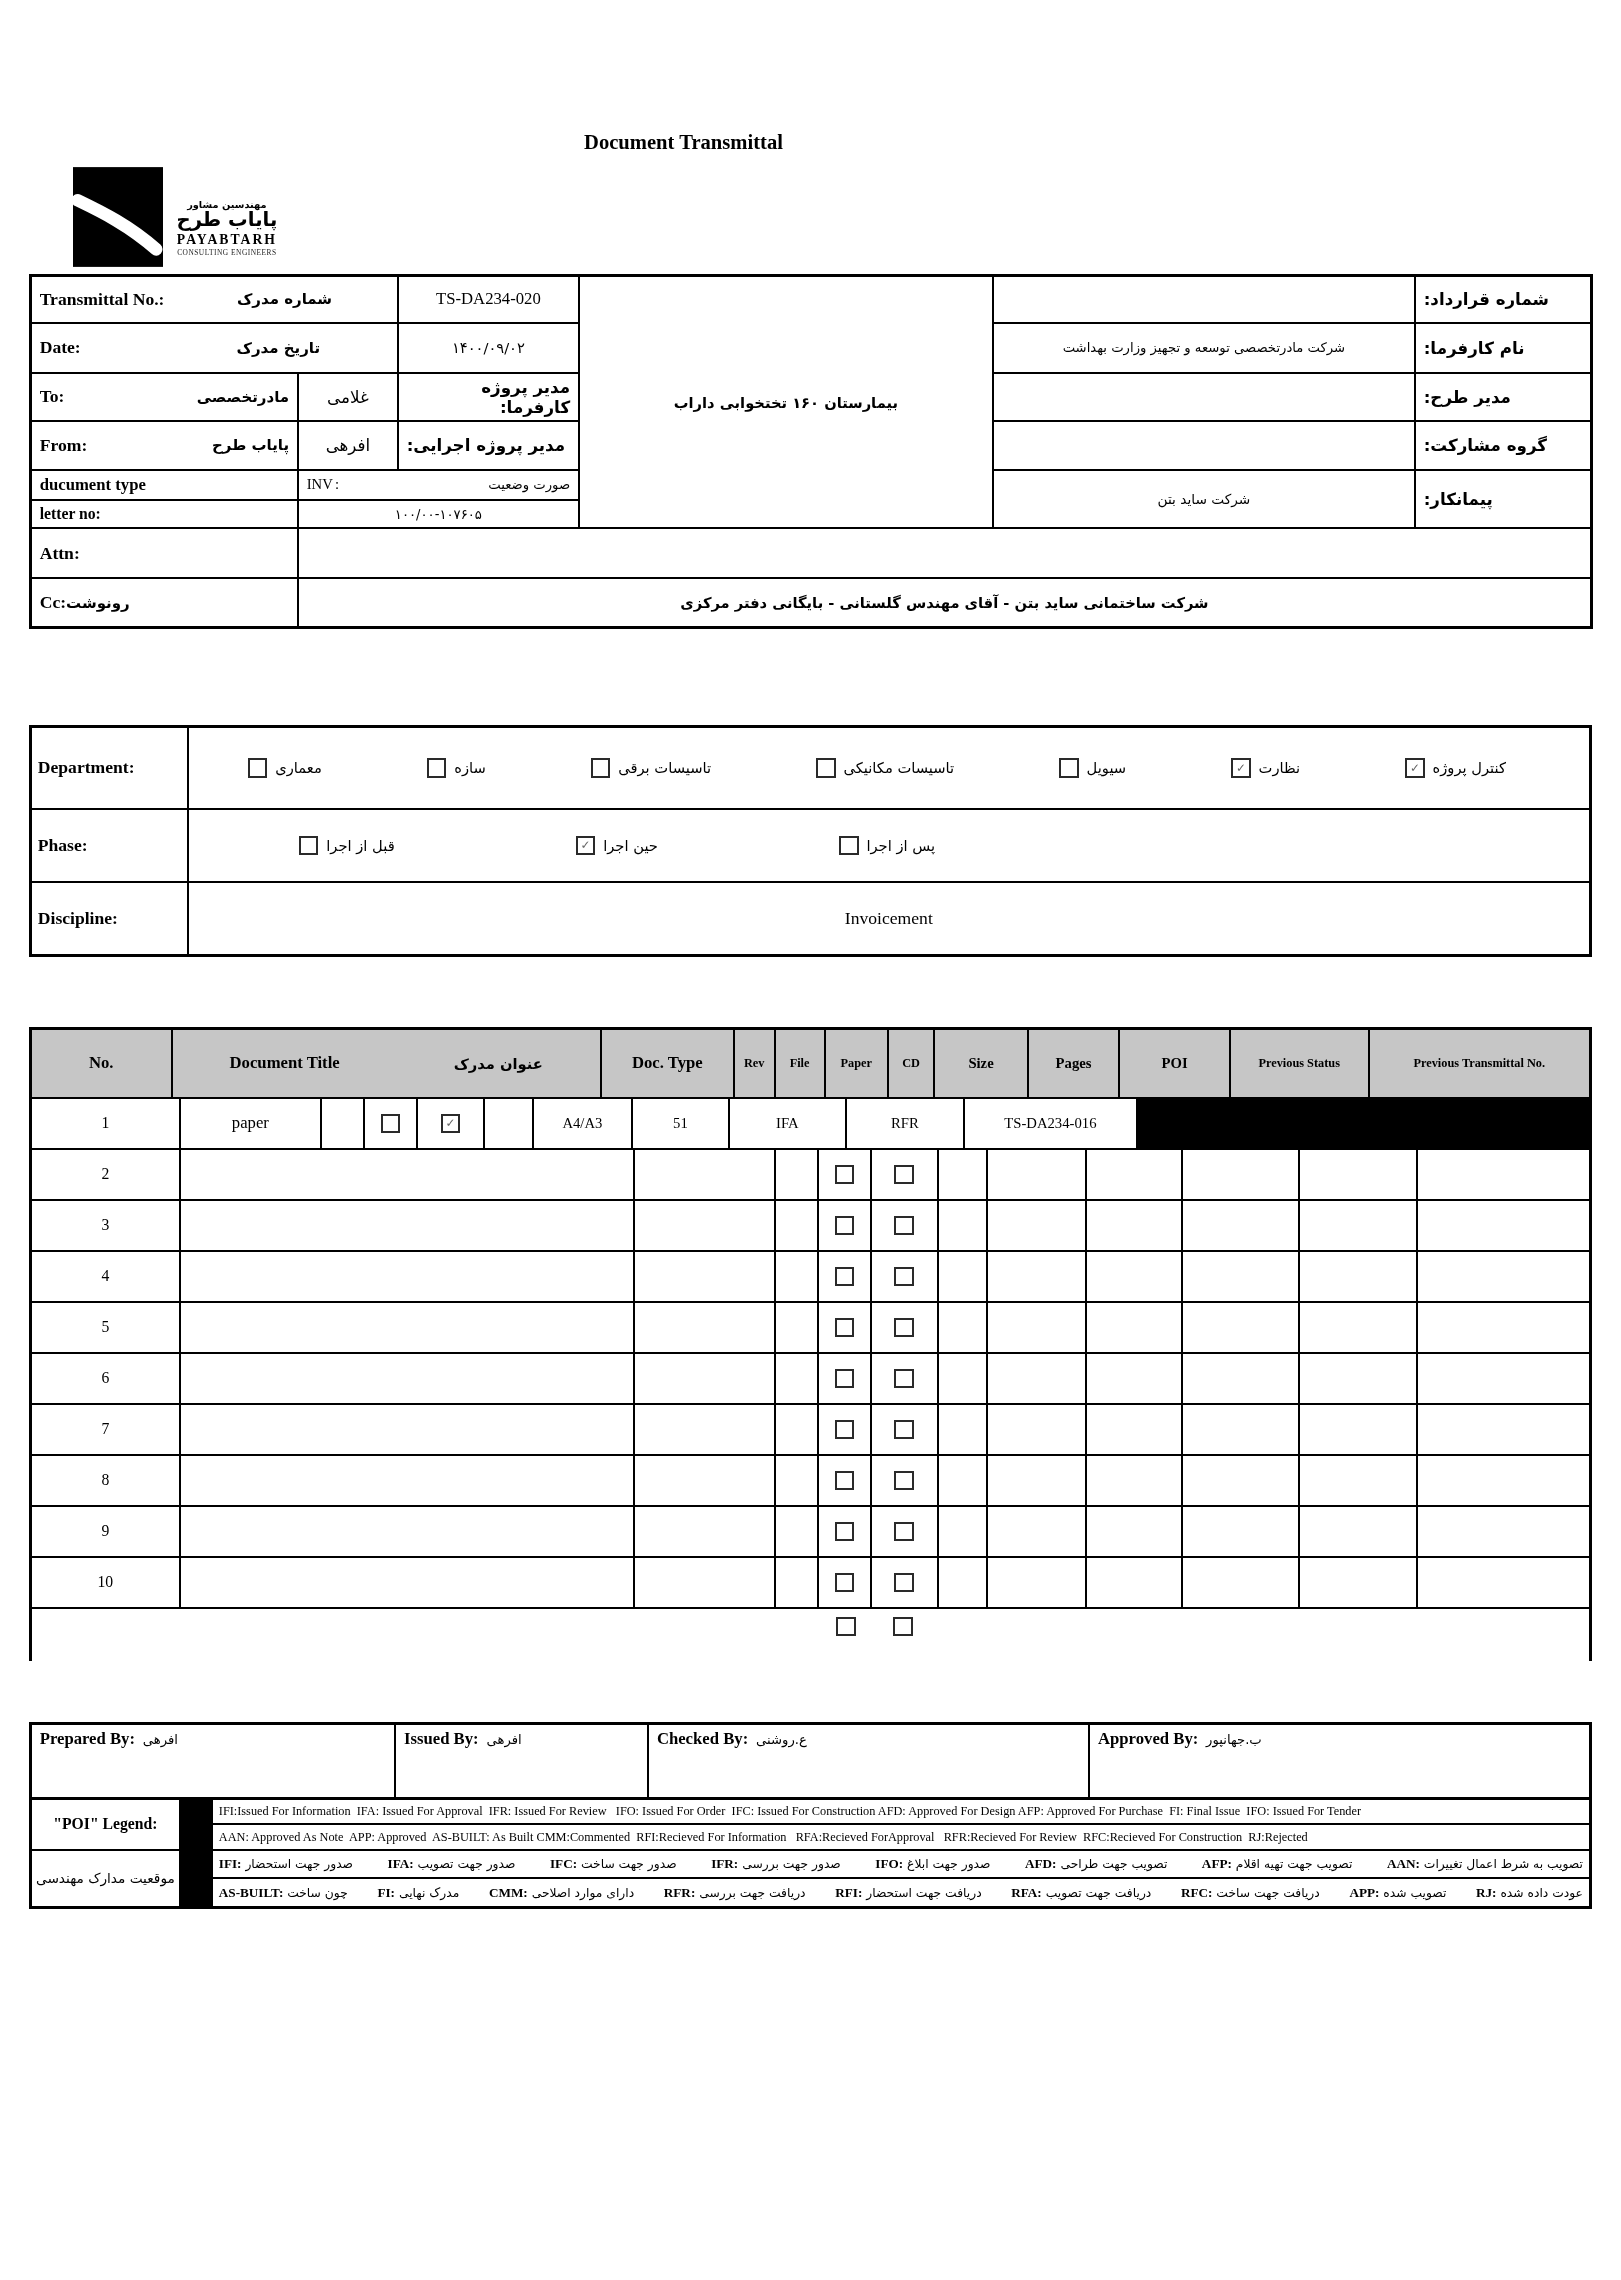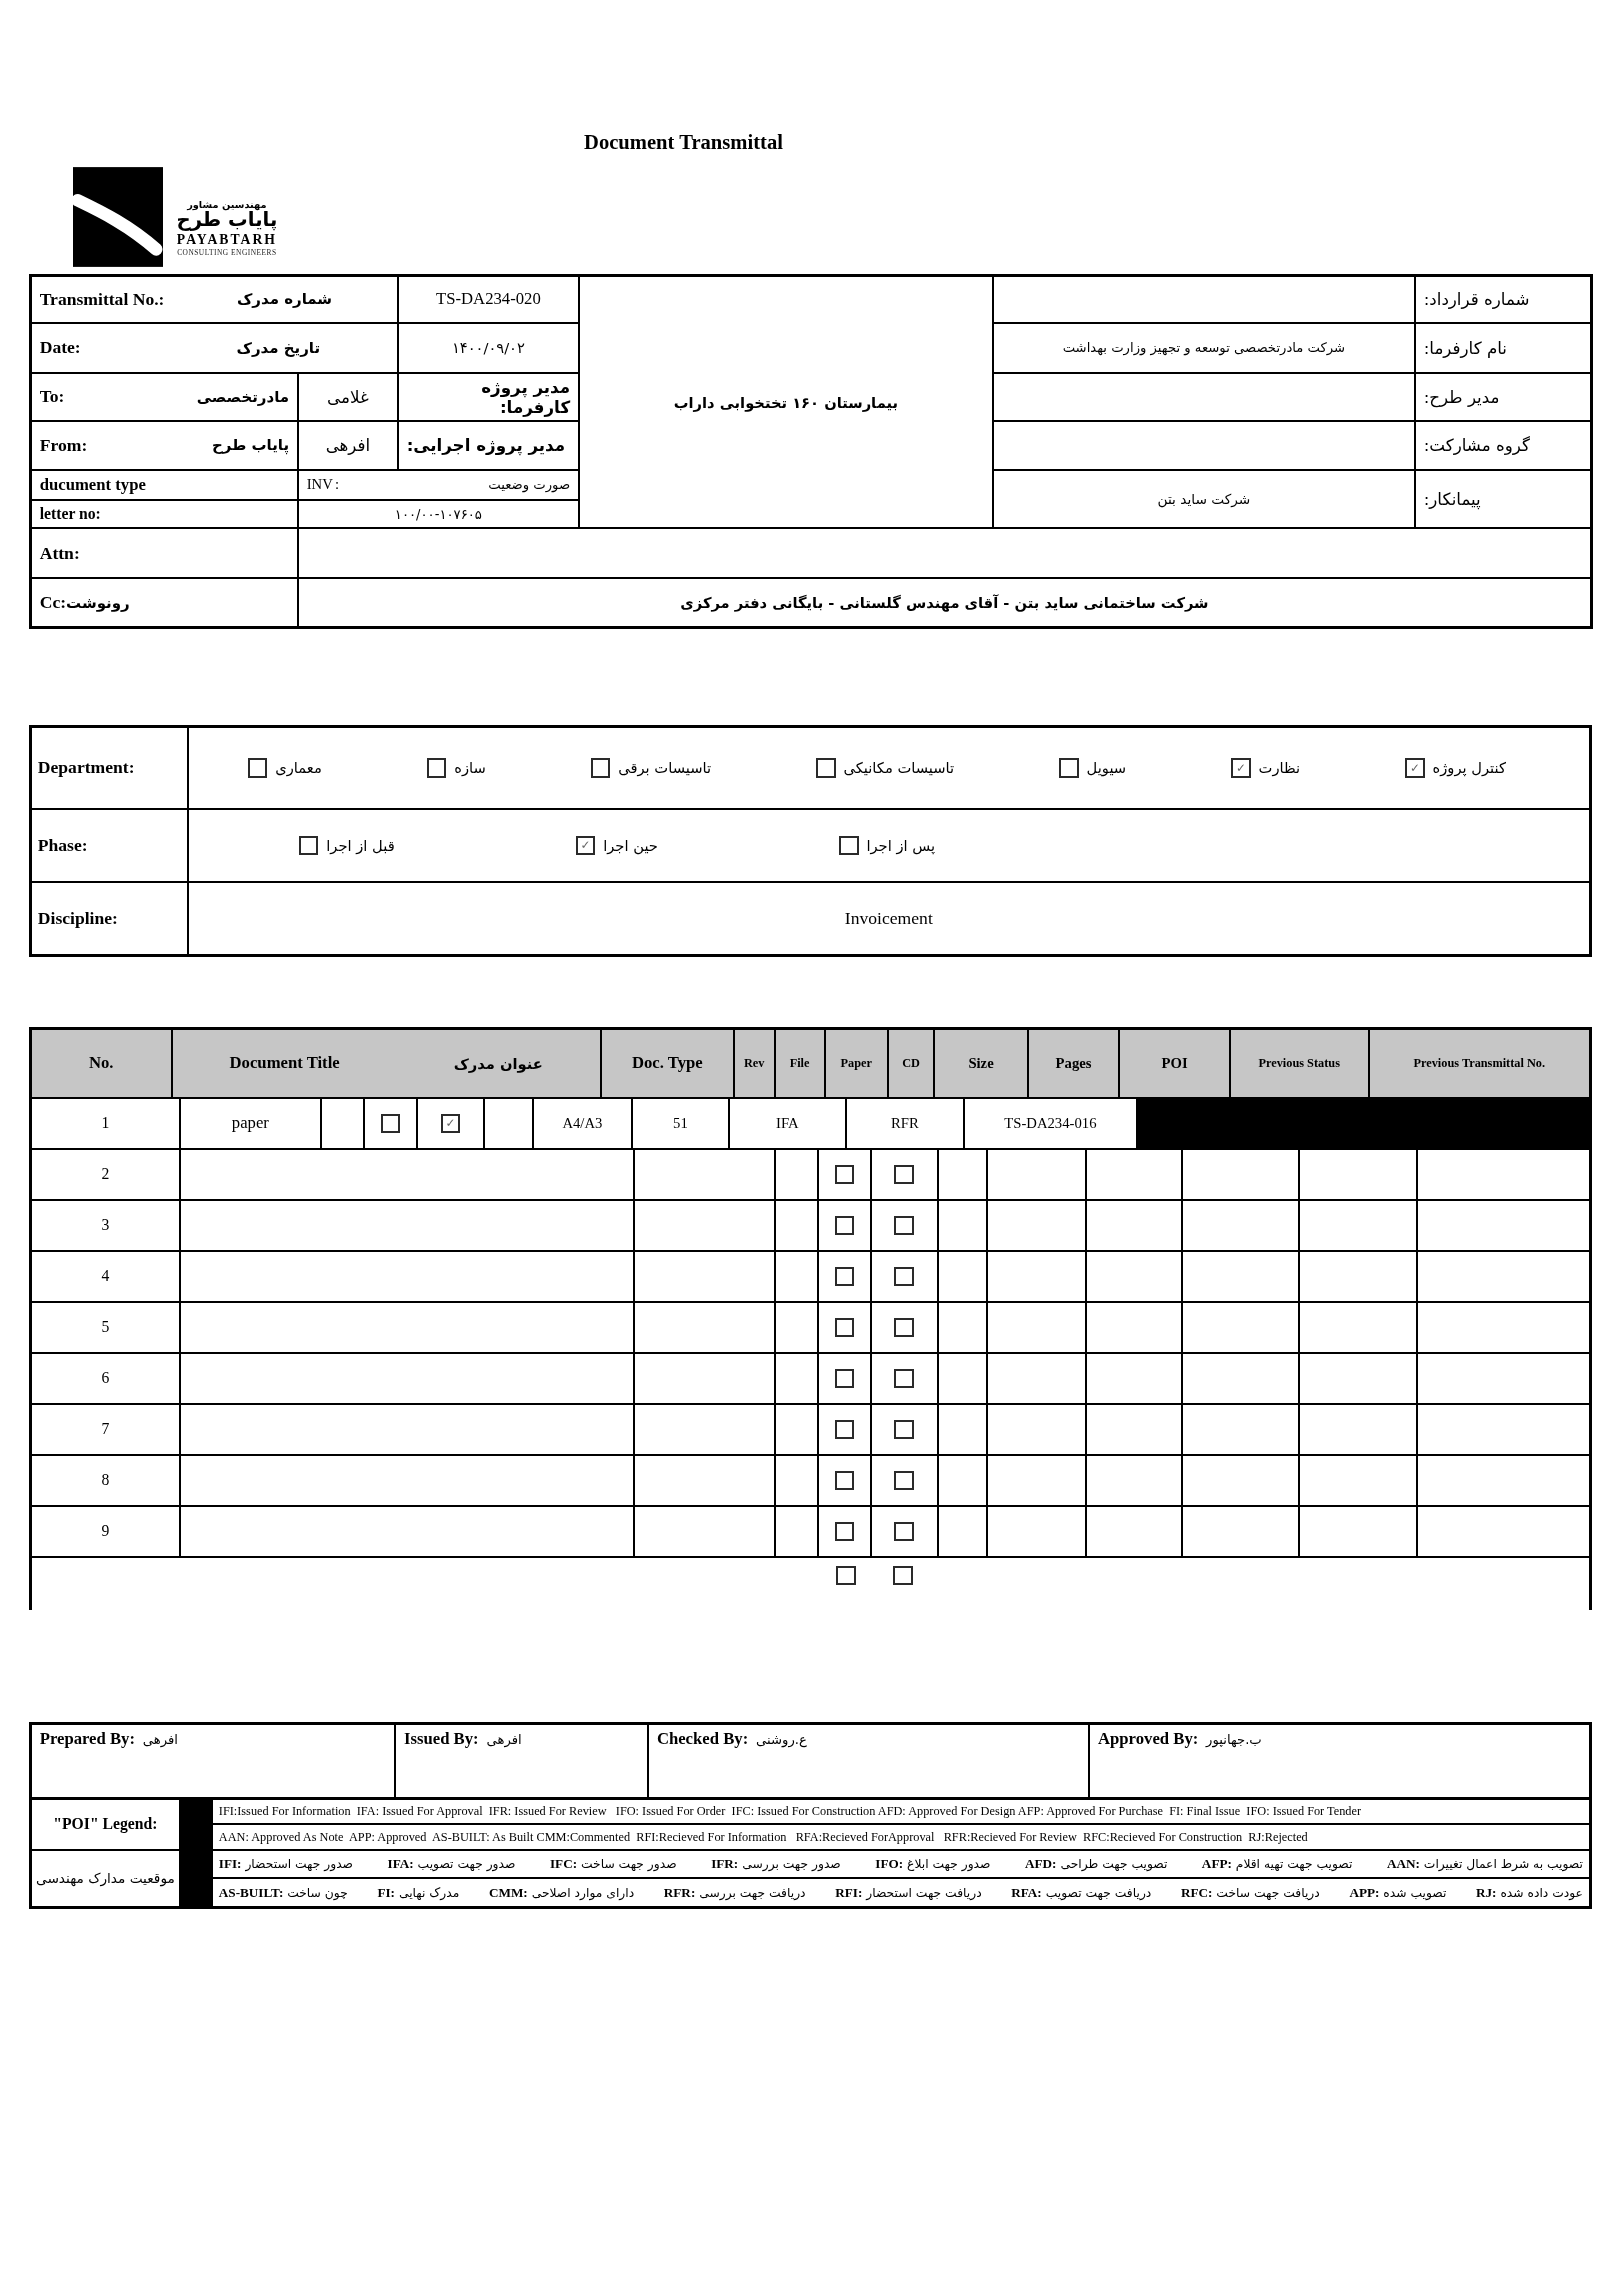--- a/index.html
+++ b/index.html
@@ -38,21 +38,21 @@
         "a6 b6 b6 mid v5 l5"
         "a7 b7 b7 b7 b7 b7"
         "a8 b8 b8 b8 b8 b8";}
   .t1 .cell{display:flex;align-items:center;padding:0 7.8px;font-size:16.7px;}
   .lab-en{font-weight:bold;font-size:17.6px;}
   .split{justify-content:space-between;}
   .fa-b{font-weight:bold;font-size:15px;}
   .ctr{justify-content:center;text-align:center;}
   .rgt{justify-content:flex-end;text-align:right;}
   .v-sm{font-size:14.7px;}
-  .rt-lab{font-weight:normal;font-size:15px;}
+  .rt-lab{font-weight:bold;font-size:15px;}
 
   
   .t2{left:29px;top:725px;display:flex;flex-direction:column;gap:2px;width:1557px;}
   .t2 .row{display:flex;gap:2px;}
   .t2 .lab{width:149px;display:flex;align-items:center;padding-left:5.9px;
            font-weight:bold;font-size:17.6px;}
   .t2 .cont{flex:1;display:flex;align-items:center;}
   .r-dept{height:80px;} .r-phase{height:71px;} .r-disc{height:71px;}
   .dept-flow{flex-direction:row-reverse;justify-content:space-between;padding:0 83px 0 59px;}
   .phase-flow{justify-content:flex-start;padding-left:110px;gap:181px;}
@@ -439,20 +439,38 @@
           <span class="cbx t-paper"></span>
         </div>
     <div class="cell cw7 c-reg t-cd"></div>
     <div class="cell cw8 c-bold t-size"></div>
     <div class="cell cw9 c-bold t-pages"></div>
     <div class="cell cw10 c-bold t-poi"></div>
     <div class="cell cw11 c-bold t-pstatus"></div>
     <div class="cell cw12 c-reg t-ptrans"></div>
   </div>
 
+  <div class="row">
+    <div class="cell cw1 c-no t-no">10</div>
+    <div class="cell cw2 c-title fa t-title" dir="rtl"></div>
+    <div class="cell cw3 c-doctype t-doctype"></div>
+    <div class="cell cw4 c-reg t-rev"></div>
+    <div class="cell cw5">
+          <span class="cbx t-file"></span>
+        </div>
+    <div class="cell cw6">
+          <span class="cbx t-paper"></span>
+        </div>
+    <div class="cell cw7 c-reg t-cd"></div>
+    <div class="cell cw8 c-bold t-size"></div>
+    <div class="cell cw9 c-bold t-pages"></div>
+    <div class="cell cw10 c-bold t-poi"></div>
+    <div class="cell cw11 c-bold t-pstatus"></div>
+    <div class="cell cw12 c-reg t-ptrans"></div>
+  </div>
 </div>
   <div class="row">
     <div class="cell strip" style="width:1557px">
       <span class="cbx sb-file"></span>
       <span class="cbx sb-paper"></span>
     </div>
   </div>
 </div>
 
 <div class="abs frame sig">

